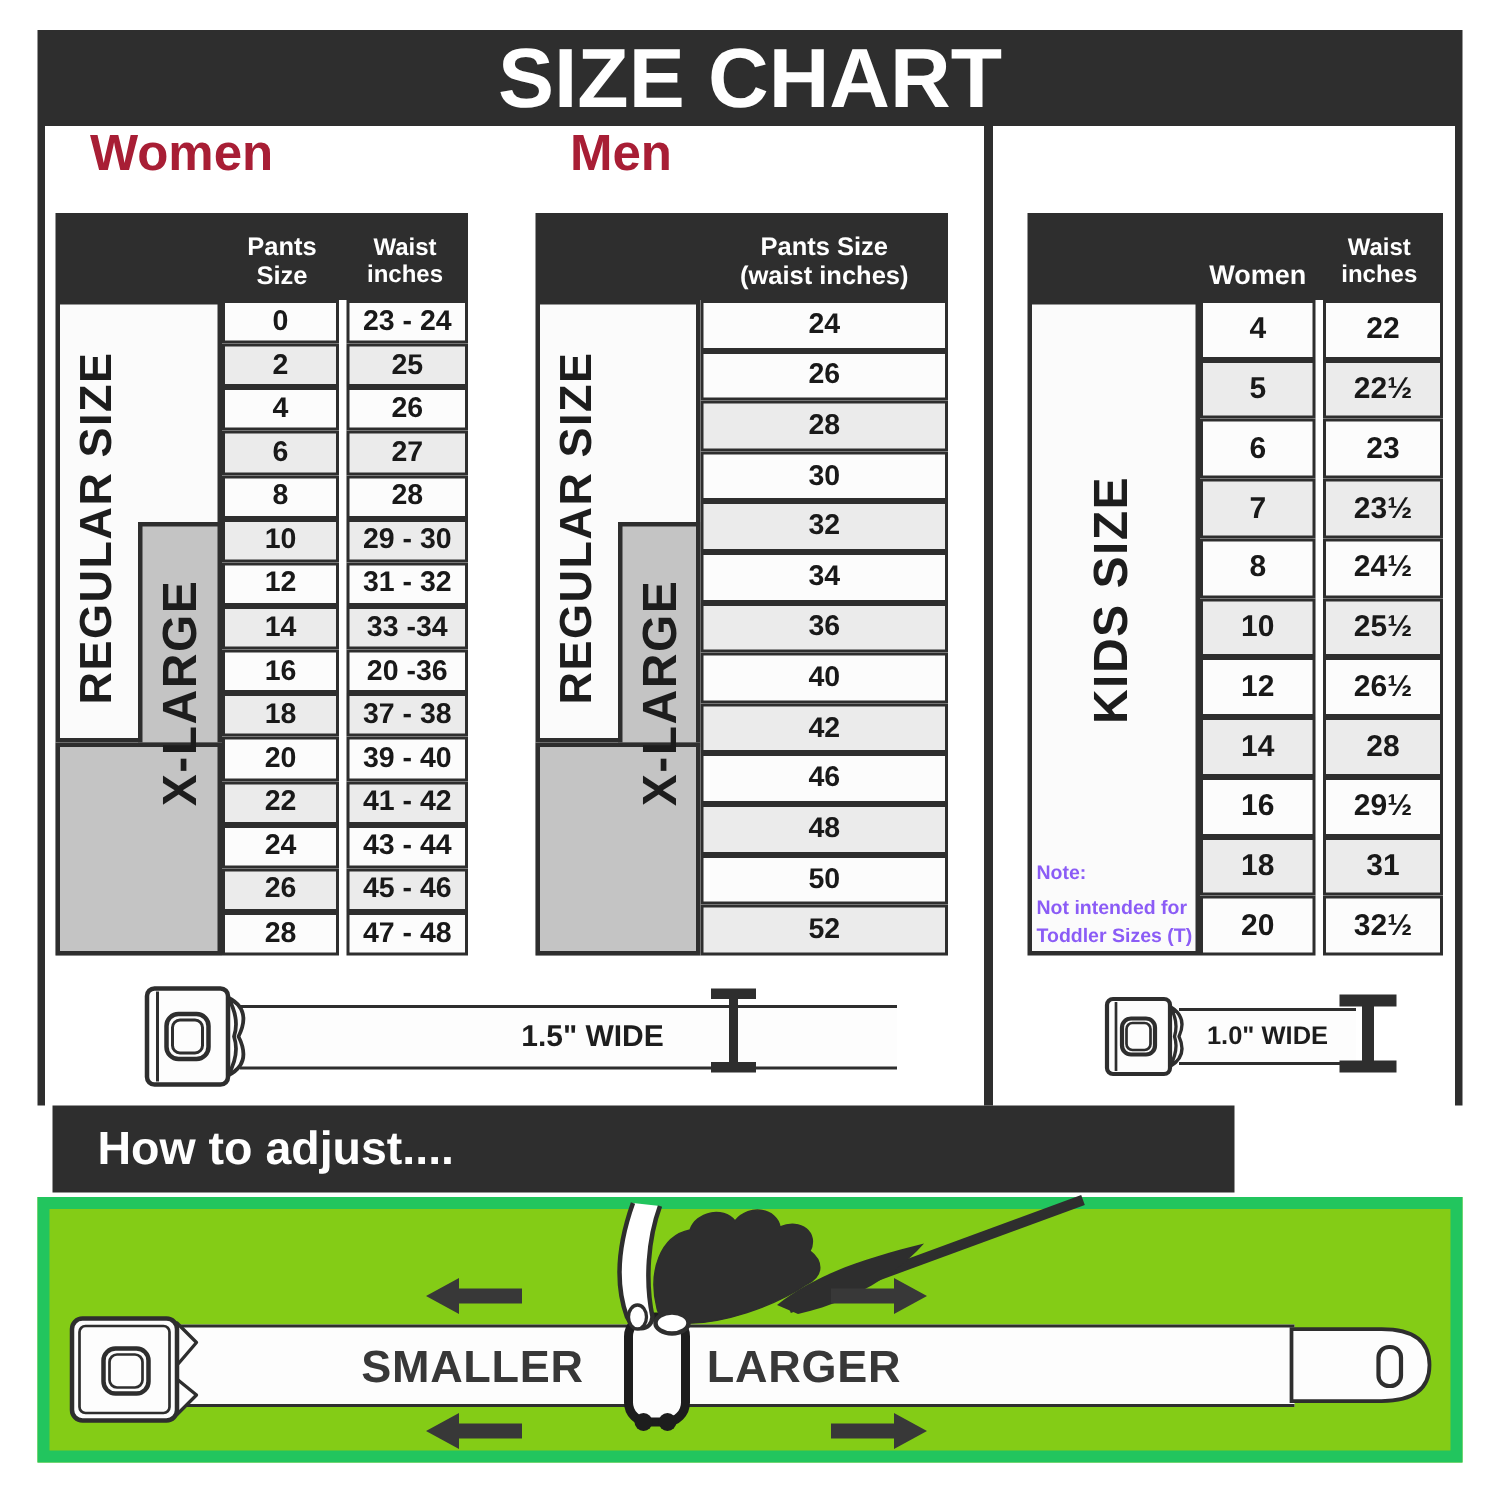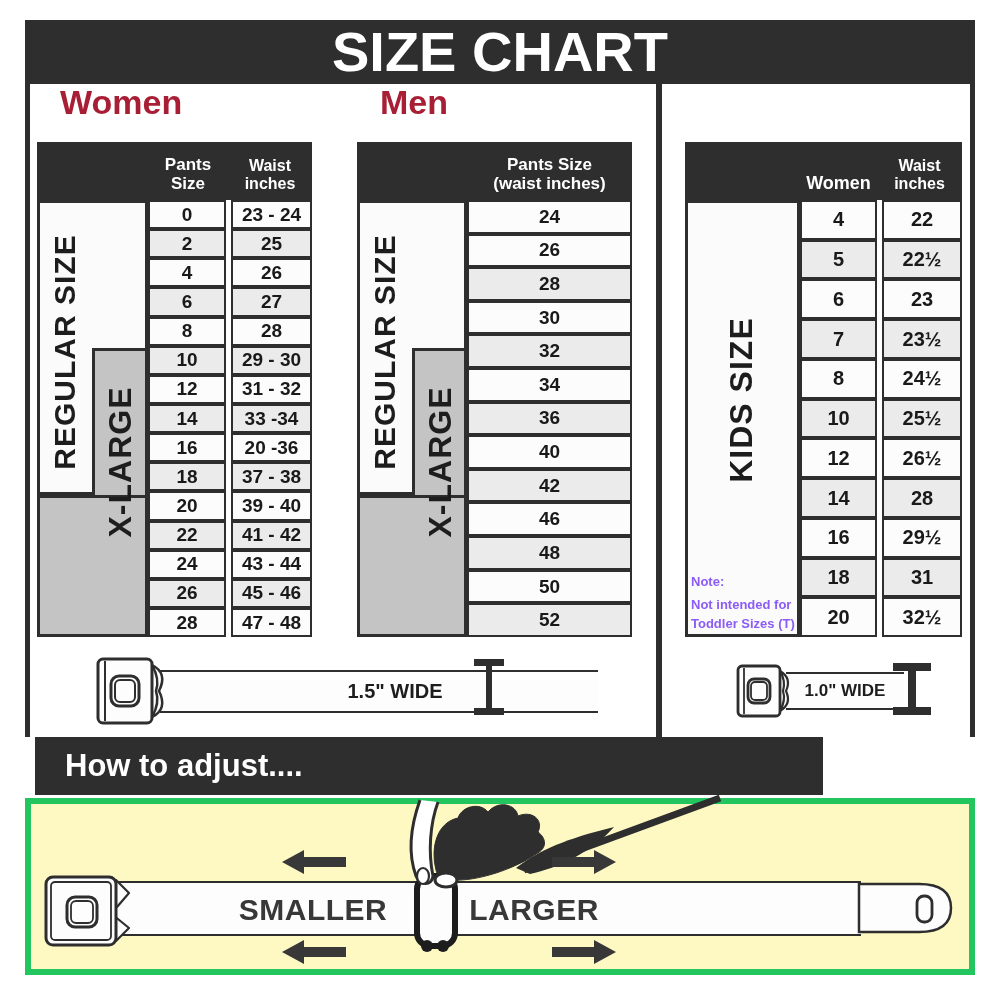--- a/index.html
+++ b/index.html
@@ -54,22 +54,22 @@
   
   .note-line { position:absolute; left:691px; width:112px; font-size:13px; font-weight:bold;
                color:#8b5cf6; line-height:1; }
 
   
   #adjust-band { left:25px; top:737px; width:788px; height:58px;margin-left:10px; }
   #adjust-band .t { position:absolute; left:30px; top:0; height:58px; line-height:58px;
                     color:#fff; font-size:31px; font-weight:bold; }
 
   
-  #adjust-box { left:25px; top:798px; width:950px; height:177px; border:6px solid #22c55e;
-                background:#fef9c3; }
+  #adjust-box { left:25px; top:798px; width:950px; height:177px; border:8px solid #22c55e;
+                background:#84cc16; }
   .adj-word { position:absolute; width:230px; text-align:center; font-size:30px;
               font-weight:bold; color:#383838; letter-spacing:0.5px; }
   svg { display:block; overflow:visible; }
 </style>
 </head>
 <body>
 
 <div id="page">
 
   <div class="abs dark" id="title-band">

